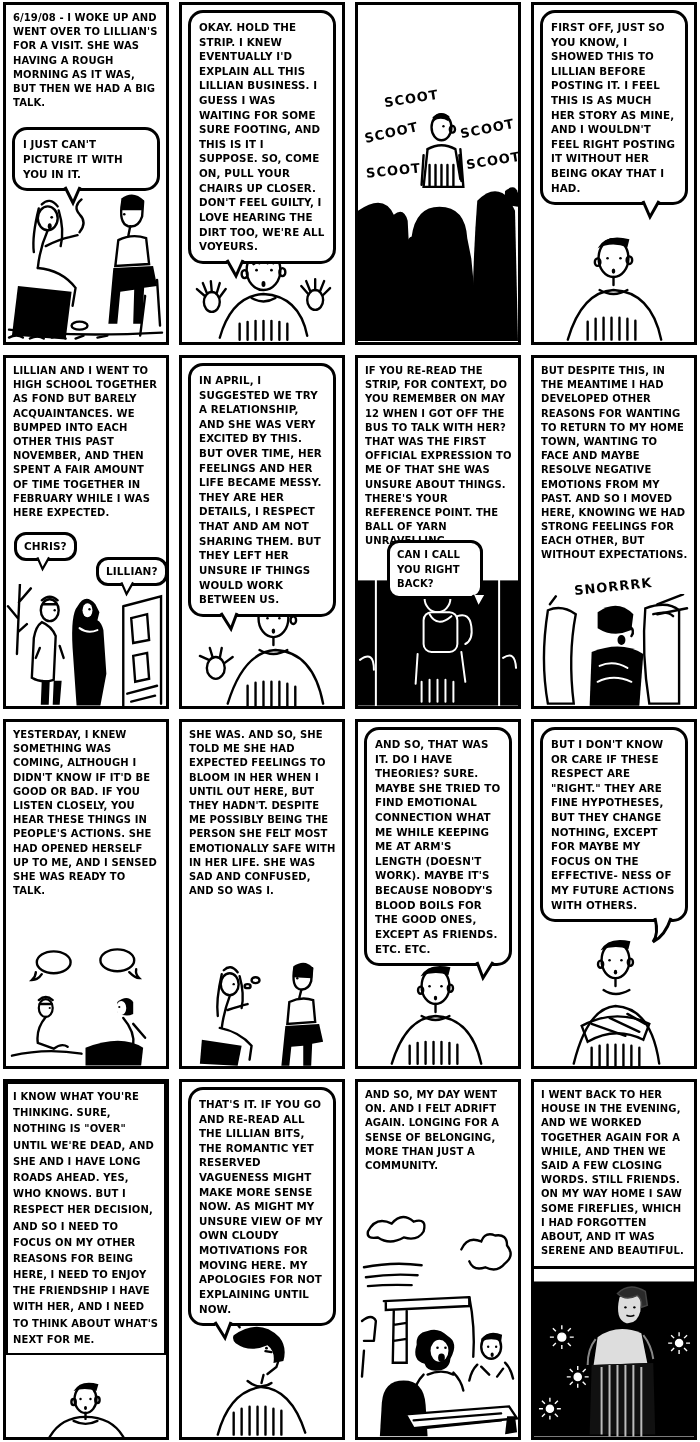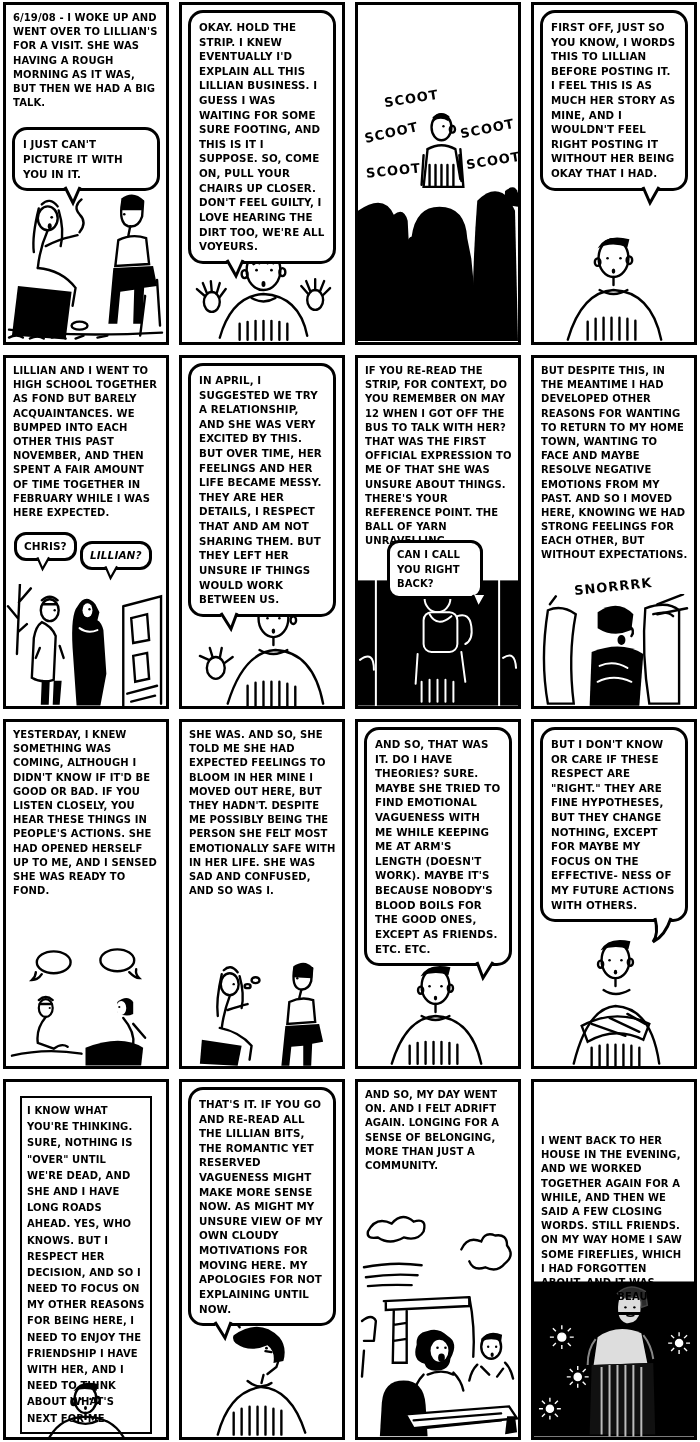--- a/index.html
+++ b/index.html
@@ -4,21 +4,21 @@
 <style>
   html,body{margin:0;padding:0;background:#fff;}
   #page{width:700px;height:1442px;background:#fff;box-sizing:border-box;
         display:grid;grid-template-columns:repeat(4,1fr);
         grid-template-rows:343px 354px 350px 361px;gap:10px;padding:2px 3px;overflow:hidden;}
   .panel{position:relative;border:3px solid #000;background:#fff;overflow:hidden;
          font-family:"DejaVu Sans",sans-serif;}
   .cap{font-weight:700;font-size:10px;line-height:1.42;letter-spacing:.1px;
        padding:6px 6px 3px 7px;color:#000;position:relative;z-index:3;}
   .cap.tall{line-height:1.62;}
-  .boxed{border:2.5px solid #000;margin:14px;padding:5px 5px;}
+  .boxed{border:2.5px solid #000;margin:0;padding:5px 5px;}
   .bubble{position:relative;border:3px solid #000;border-radius:15px;background:#fff;
           font-weight:700;font-size:10.3px;line-height:1.42;letter-spacing:.1px;
           padding:7px 8px;margin:5px 6px;z-index:4;color:#000;}
   .tail{position:absolute;width:30px;height:18px;bottom:-17px;}
   .tail svg{width:100%;height:100%;overflow:visible;display:block;}
   .mini{display:inline-block;border-radius:12px;font-size:10.5px;padding:4px 7px;margin:2px 2px;}
   .art{position:absolute;left:0;right:0;bottom:0;z-index:1;}
   .art svg{display:block;width:100%;height:100%;}
   .sfx{position:absolute;font-weight:700;font-size:13px;letter-spacing:1px;color:#000;z-index:2;
        font-family:"DejaVu Sans",sans-serif;}
@@ -124,21 +124,21 @@
         <path class="fill" d="M54,232 q4,-30 28,-30 q26,0 28,32 l4,20 8,83 -82,0 6,-84 z"></path>
         <ellipse class="fill" cx="55" cy="240" rx="6" ry="8"></ellipse>
         <path class="fill" d="M120,196 q18,-18 32,-2 l6,12 3,131 -46,0 q0,-76 5,-141 z"></path>
         <path class="fill" d="M148,186 q10,-8 13,2 l0,14 -14,-2 z"></path>
       </svg>
     </div>
   </div>
 
   <div class="panel">
     <div class="bubble">
-      <span>FIRST OFF, JUST SO YOU KNOW, I WORDS THIS TO LILLIAN BEFORE POSTING IT. I FEEL THIS IS AS MUCH HER STORY AS MINE, AND I WOULDN'T FEEL RIGHT POSTING IT WITHOUT HER BEING OKAY THAT I HAD.</span>
+      <span>FIRST OFF, JUST SO YOU KNOW, I SHOWED THIS TO LILLIAN BEFORE POSTING IT. I FEEL THIS IS AS MUCH HER STORY AS MINE, AND I WOULDN'T FEEL RIGHT POSTING IT WITHOUT HER BEING OKAY THAT I HAD.</span>
       <span class="tail" style="left:94px;">
         <svg viewBox="0 0 30 18">
             <rect x="6" y="0" width="15" height="3.5" fill="#fff"></rect>
             <path d="M6,0 L13,16 L22,0" fill="#fff" stroke="#000" stroke-width="3"></path>
           </svg>
       </span>
     </div>
     <div class="art" style="height:110px;">
       <svg viewBox="0 0 161 110">
         <ellipse cx="80" cy="26" rx="15" ry="19" fill="#fff" stroke="#000" stroke-width="2.4"></ellipse>
@@ -165,21 +165,21 @@
         <span>CHRIS?</span>
         <span class="tail" style="left:16px;width:22px;height:14px;bottom:-13px;">
           <svg viewBox="0 0 30 18">
               <rect x="6" y="0" width="15" height="3.5" fill="#fff"></rect>
               <path d="M6,0 L13,16 L22,0" fill="#fff" stroke="#000" stroke-width="3"></path>
             </svg>
         </span>
       </div>
     </div>
     <div class="abs" style="left:74px;top:183px;z-index:4;">
-      <div class="bubble mini" style="margin:0;position:relative;font-style:italic;">
+      <div class="bubble mini" style="margin:16px;position:relative;">
         <span>LILLIAN?</span>
         <span class="tail" style="left:18px;width:22px;height:14px;bottom:-13px;">
           <svg viewBox="0 0 30 18">
               <rect x="6" y="0" width="15" height="3.5" fill="#fff"></rect>
               <path d="M6,0 L13,16 L22,0" fill="#fff" stroke="#000" stroke-width="3"></path>
             </svg>
         </span>
       </div>
     </div>
     <div class="art" style="height:122px;">
@@ -274,21 +274,21 @@
         <path class="ink" d="M96,32 q6,4 2,10"></path>
         <ellipse class="fill" cx="88" cy="46" rx="4" ry="5"></ellipse>
         <path class="ink" d="M72,36 q4,2 8,1"></path>
         <path class="fill" d="M58,58 q30,-12 52,2 l-4,52 -50,0 z"></path>
         <path class="wink" d="M66,72 q14,-6 28,2 M64,88 q16,-8 34,0"></path>
       </svg>
     </div>
   </div>
 
   <div class="panel">
-    <div class="cap">YESTERDAY, I KNEW SOMETHING WAS COMING, ALTHOUGH I DIDN'T KNOW IF IT'D BE GOOD OR BAD. IF YOU LISTEN CLOSELY, YOU HEAR THESE THINGS IN PEOPLE'S ACTIONS. SHE HAD OPENED HERSELF UP TO ME, AND I SENSED SHE WAS READY TO FOND.</div>
+    <div class="cap">YESTERDAY, I KNEW SOMETHING WAS COMING, ALTHOUGH I DIDN'T KNOW IF IT'D BE GOOD OR BAD. IF YOU LISTEN CLOSELY, YOU HEAR THESE THINGS IN PEOPLE'S ACTIONS. SHE HAD OPENED HERSELF UP TO ME, AND I SENSED SHE WAS READY TO TALK.</div>
     <div class="art" style="height:122px;">
       <svg viewBox="0 0 161 122">
         <g class="ink">
             <ellipse cx="48" cy="18" rx="17" ry="11" fill="#fff"></ellipse>
             <path d="M36,30 q-4,6 -10,6 q4,-4 4,-8"></path>
           </g>
         <g class="ink">
             <ellipse cx="112" cy="16" rx="17" ry="11" fill="#fff"></ellipse>
             <path d="M124,28 q6,6 10,6 q-4,-4 -3,-9"></path>
           </g>
@@ -300,21 +300,21 @@
         <ellipse cx="116" cy="64" rx="5" ry="7" fill="#fff"></ellipse>
         <circle class="fill" cx="114" cy="63" r="1.1"></circle>
         <path class="ink" d="M118,74 q12,14 10,28 l-18,4 M128,80 l12,14"></path>
         <path class="fill" d="M80,104 q36,-14 58,0 l-2,18 -56,0 z"></path>
         <path class="ink" d="M6,112 q34,-8 70,-2"></path>
       </svg>
     </div>
   </div>
 
   <div class="panel">
-    <div class="cap">SHE WAS. AND SO, SHE TOLD ME SHE HAD EXPECTED FEELINGS TO BLOOM IN HER MINE I MOVED OUT HERE, BUT THEY HADN'T. DESPITE ME POSSIBLY BEING THE PERSON SHE FELT MOST EMOTIONALLY SAFE WITH IN HER LIFE. SHE WAS SAD AND CONFUSED, AND SO WAS I.</div>
+    <div class="cap">SHE WAS. AND SO, SHE TOLD ME SHE HAD EXPECTED FEELINGS TO BLOOM IN HER WHEN I UNTIL OUT HERE, BUT THEY HADN'T. DESPITE ME POSSIBLY BEING THE PERSON SHE FELT MOST EMOTIONALLY SAFE WITH IN HER LIFE. SHE WAS SAD AND CONFUSED, AND SO WAS I.</div>
     <div class="art" style="height:112px;">
       <svg viewBox="0 0 161 112">
         <ellipse cx="48" cy="30" rx="9" ry="11" fill="#fff" stroke="#000" stroke-width="2.4"></ellipse>
         <path class="ink" d="M40,20 q-6,26 -4,42 M58,22 q5,18 2,32 M42,16 q7,-7 14,2"></path>
         <circle class="fill" cx="52" cy="30" r="1.2"></circle>
         <ellipse class="ink" cx="66" cy="32" rx="3" ry="2" fill="#fff"></ellipse>
           <ellipse class="ink" cx="74" cy="26" rx="4" ry="3" fill="#fff"></ellipse>
         <path class="ink" d="M48,42 q-6,16 -8,32 M46,56 q12,-4 20,-6"></path>
         <path class="ink" d="M38,74 q20,4 32,18 l-2,14"></path>
         <path class="fill" d="M20,86 l40,6 -4,20 -38,-2 z"></path>
@@ -322,21 +322,21 @@
         <path class="ink" d="M113,14 q-3,18 5,21 q9,2 12,-8 l1,-13"></path>
         <circle class="fill" cx="116" cy="24" r="1.2"></circle>
         <path class="ink" d="M120,36 l-2,8 M108,48 q12,-6 24,-2 l2,22 -28,2 z"></path>
         <path class="fill" d="M104,72 l34,-2 4,18 -11,2 -1,22 -8,0 0,-20 -12,1 -2,19 -8,0 z"></path>
       </svg>
     </div>
   </div>
 
   <div class="panel">
     <div class="bubble">
-      <span>AND SO, THAT WAS IT. DO I HAVE THEORIES? SURE. MAYBE SHE TRIED TO FIND EMOTIONAL VAGUENESS WITH ME WHILE KEEPING ME AT ARM'S LENGTH (DOESN'T WORK). MAYBE IT'S BECAUSE NOBODY'S BLOOD BOILS FOR THE GOOD ONES, EXCEPT AS FRIENDS. ETC. ETC.</span>
+      <span>AND SO, THAT WAS IT. DO I HAVE THEORIES? SURE. MAYBE SHE TRIED TO FIND EMOTIONAL CONNECTION WHAT ME WHILE KEEPING ME AT ARM'S LENGTH (DOESN'T WORK). MAYBE IT'S BECAUSE NOBODY'S BLOOD BOILS FOR THE GOOD ONES, EXCEPT AS FRIENDS. ETC. ETC.</span>
       <span class="tail" style="left:104px;">
         <svg viewBox="0 0 30 18">
             <rect x="6" y="0" width="15" height="3.5" fill="#fff"></rect>
             <path d="M6,0 L12,16 L22,0" fill="#fff" stroke="#000" stroke-width="3"></path>
           </svg>
       </span>
     </div>
     <div class="art" style="height:104px;">
       <svg viewBox="0 0 161 104">
         <ellipse cx="78" cy="24" rx="14" ry="18" fill="#fff" stroke="#000" stroke-width="2.4"></ellipse>
@@ -456,21 +456,21 @@
         <path class="ink" d="M4,132 q10,-8 14,0 l-2,20 M6,152 l10,0 M6,162 l-2,26"></path>
         <path class="fill" d="M24,214 q2,-22 22,-22 q20,0 22,24 l2,32 -48,0 z"></path>
         <path d="M48,226 l104,-8 8,12 -104,10 z" fill="#fff" stroke="#000" stroke-width="2.4"></path>
         <path class="ink" d="M56,232 l88,-7 M64,240 l80,-8"></path>
         <path class="fill" d="M150,228 l8,0 2,16 -12,2 z"></path>
       </svg>
     </div>
   </div>
 
   <div class="panel">
-    <div class="cap" style="border-bottom:3px solid #000;padding-bottom:8px;margin-top:46px;">I WENT BACK TO HER HOUSE IN THE EVENING, AND WE WORKED TOGETHER AGAIN FOR A WHILE, AND THEN WE SAID A FEW CLOSING WORDS. STILL FRIENDS. ON MY WAY HOME I SAW SOME FIREFLIES, WHICH I HAD FORGOTTEN ABOUT, AND IT WAS SERENE AND BEAUTIFUL.</div>
+    <div class="cap" style="border-bottom:3px solid #000;padding-bottom:8px;">I WENT BACK TO HER HOUSE IN THE EVENING, AND WE WORKED TOGETHER AGAIN FOR A WHILE, AND THEN WE SAID A FEW CLOSING WORDS. STILL FRIENDS. ON MY WAY HOME I SAW SOME FIREFLIES, WHICH I HAD FORGOTTEN ABOUT, AND IT WAS SERENE AND BEAUTIFUL.</div>
     <div class="art" style="height:156px;">
       <svg viewBox="0 0 161 156">
         <rect width="161" height="156" fill="#000"></rect>
         <path d="M86,16 q-5,22 7,26 q11,1 14,-12 l1,-16 q-11,-7 -22,2 z" fill="#ddd"></path>
         <path d="M84,12 q12,-12 28,-2 l2,14 -6,2 q1,-8 -4,-12 q-12,6 -20,-2 z" fill="#2a2a2a" stroke="#444" stroke-width="1.5"></path>
         <circle cx="92" cy="26" r="1.2" fill="#000"></circle>
           <circle cx="101" cy="26" r="1.2" fill="#000"></circle>
         <path d="M93,34 q4,2 8,0" stroke="#000" stroke-width="1.5" fill="none"></path>
         <path d="M64,56 q20,-14 44,-4 l6,30 -54,2 z" fill="#ddd"></path>
         <path d="M58,84 l62,-2 2,72 -66,0 z" fill="#111"></path>

